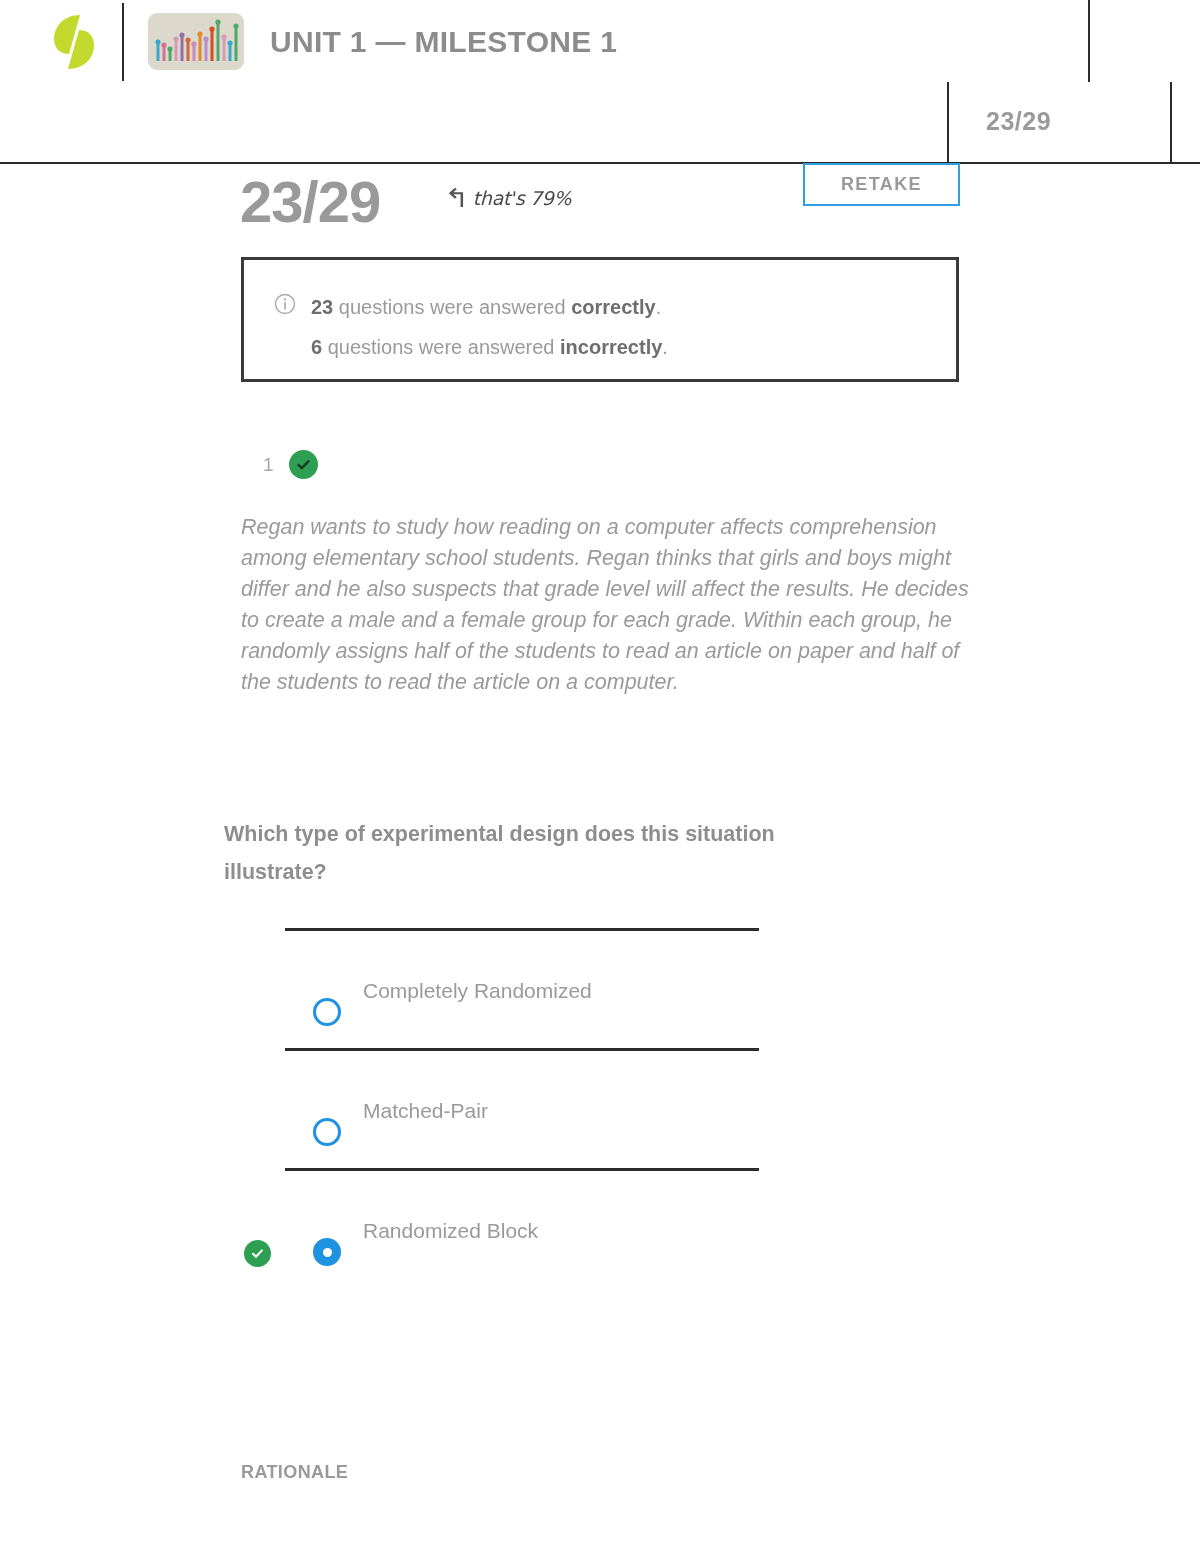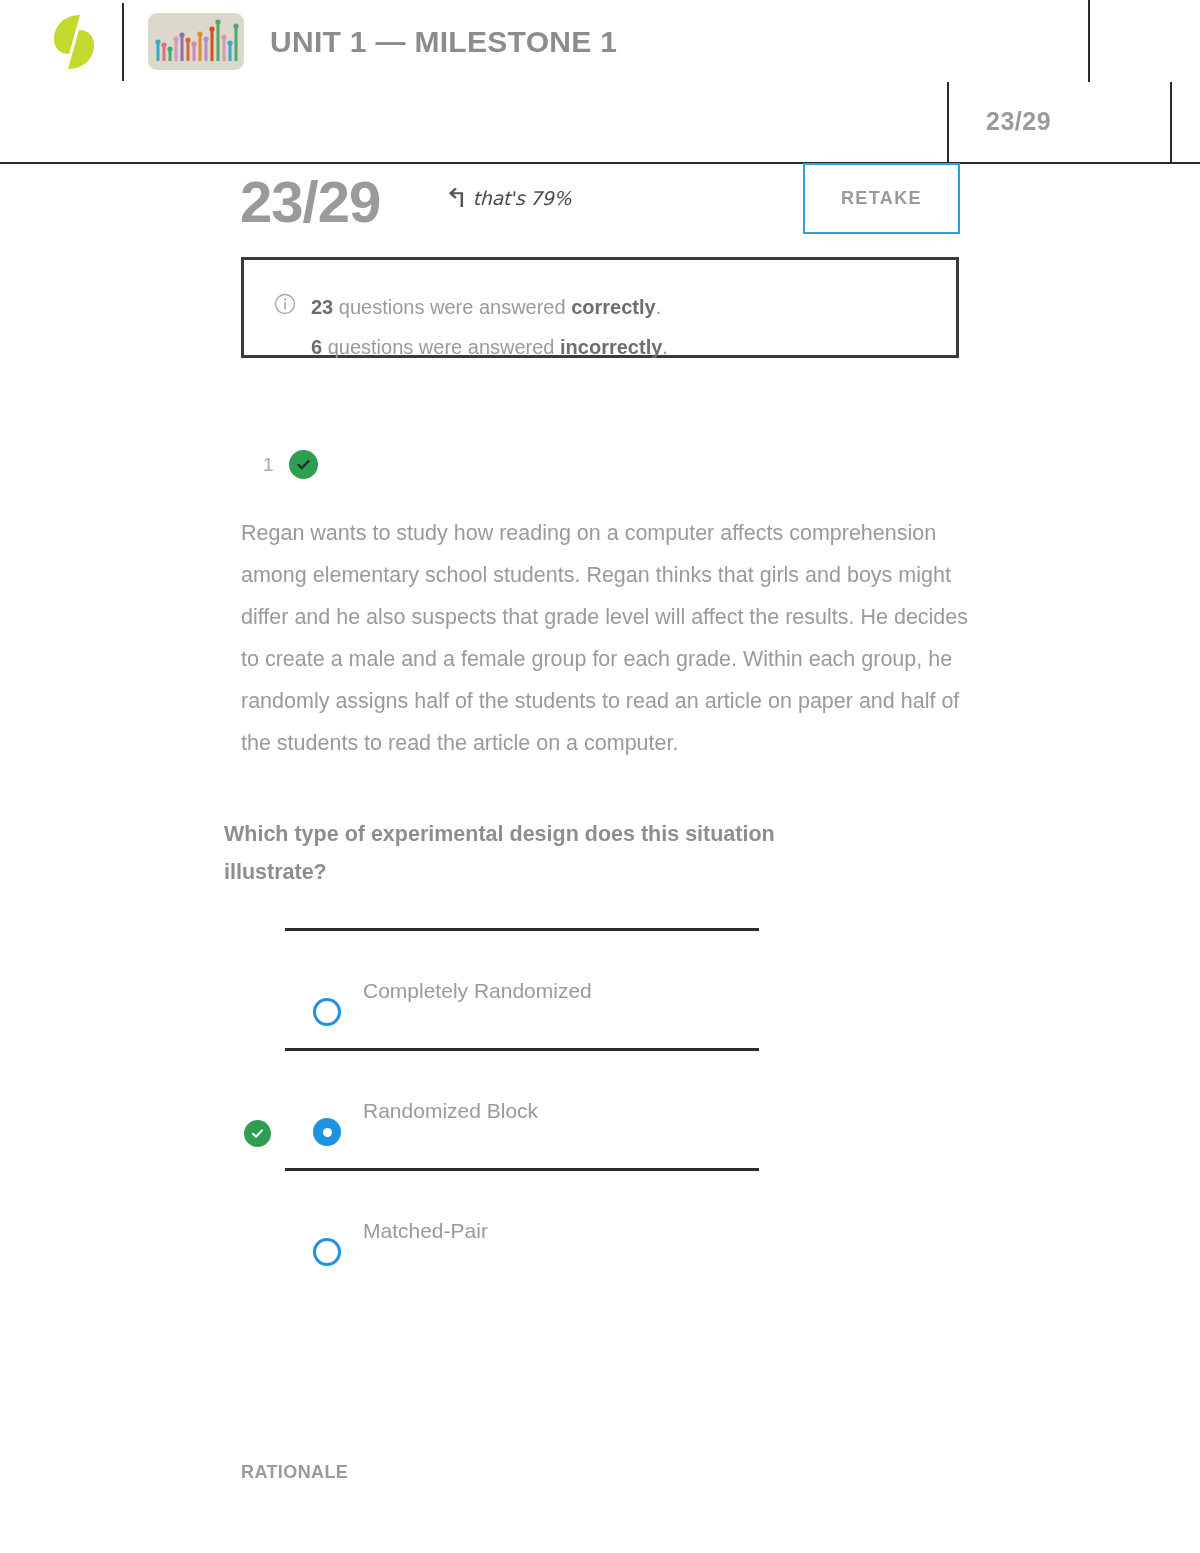--- a/index.html
+++ b/index.html
@@ -124,39 +124,39 @@
     font-size: 19px;
     color: #4a4a4a;
     font-style: italic;
     transform: skewX(-4deg);
     letter-spacing: -0.3px;
   }
 
   .retake-button {
     position: absolute;
     left: 803px; top: 0px;
-    width: 157px; height: 71px;
+    width: 157px; height: 43px;
     border: 2px solid #2e9fe0;
     background: #ffffff;
     color: #9a9a9a;
     font-size: 18px;
     font-weight: bold;
     letter-spacing: 1.4px;
     font-family: "Liberation Sans", sans-serif;
     cursor: pointer;
     display: flex;
     align-items: center;
     justify-content: center;
   }
 
   
   .info-box {
     position: absolute;
     left: 241px; top: 257px;
-    width: 718px; height: 101px;
+    width: 718px; height: 125px;
     border: 3px solid #3a3a3a;
     background: #ffffff;
   }
   .info-icon {
     position: absolute;
     left: 30px; top: 33px;
     width: 22px; height: 22px;
   }
   .info-lines {
     position: absolute;
@@ -192,22 +192,23 @@
     align-items: center;
     justify-content: center;
   }
   .badge-correct svg { display: block; }
 
   .q-body {
     position: absolute;
     left: 241px; top: 512px;
     width: 730px;
     font-size: 21.5px;
-    line-height: 42px;
-    color: #9a9a9a;
+    line-height: 31px;
+    color: #9a9a9a;
+    font-style: italic;
   }
 
   .q-prompt {
     position: absolute;
     left: 224px; top: 816px;
     width: 640px;
     font-size: 21.5px;
     line-height: 37.5px;
     font-weight: bold;
     color: #8e8e8e;
@@ -383,28 +384,28 @@
 <div class="q-prompt">Which type of experimental design does this situation illustrate?</div>
 
 <div class="options" id="options-root">
     <div class="option">
       <div class="option-divider"></div>
       <div class="option-radio"></div>
       <div class="option-label">Completely Randomized</div>
     </div>
     <div class="option">
       <div class="option-divider"></div>
+      <div class="option-radio"></div>
+      <div class="option-label">Matched-Pair</div>
+    </div>
+    <div class="option">
+      <div class="option-divider"></div>
       <div class="option-correct-badge">
         <svg width="15" height="15" viewBox="0 0 15 15">
           <path d="M3 7.8 L6 10.8 L12 4.4" fill="none" stroke="#ffffff" stroke-width="2.1" stroke-linecap="round" stroke-linejoin="round"></path>
         </svg>
       </div>
       <div class="option-radio selected"></div>
       <div class="option-label">Randomized Block</div>
     </div>
-    <div class="option">
-      <div class="option-divider"></div>
-      <div class="option-radio"></div>
-      <div class="option-label">Matched-Pair</div>
-    </div>
   </div>
 
 <div class="rationale-heading">RATIONALE</div>
 
 </body></html>

